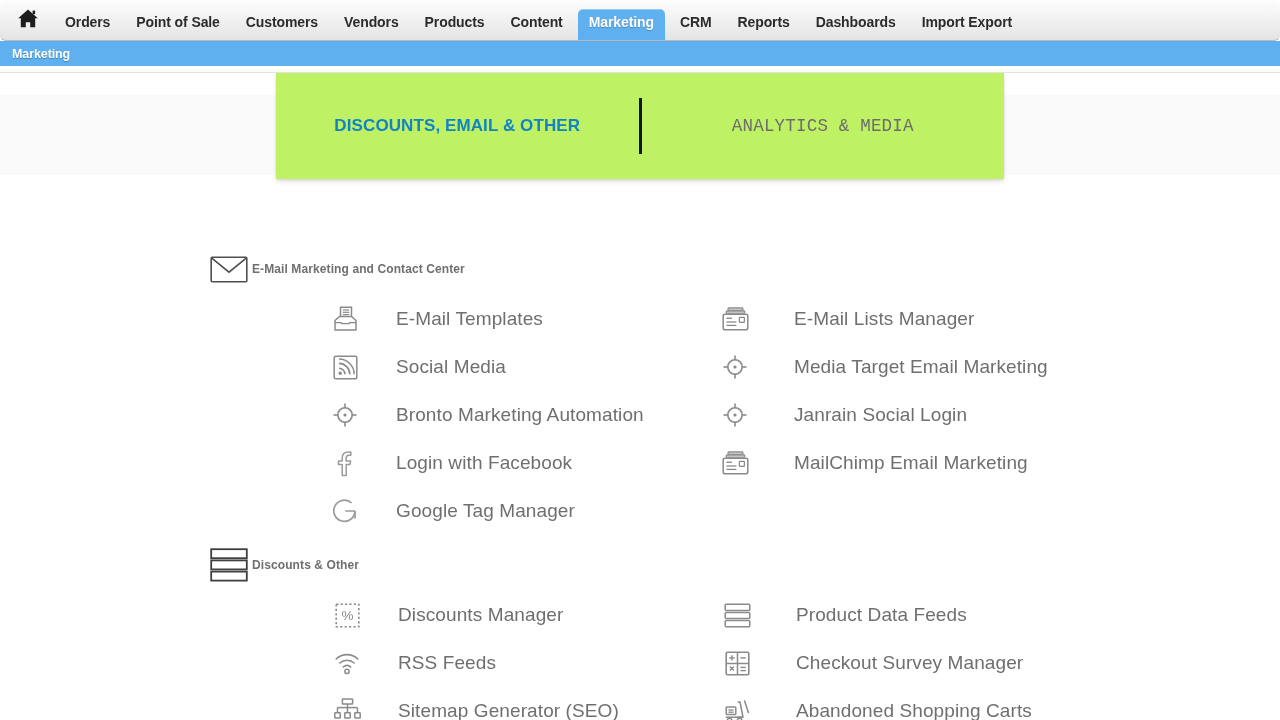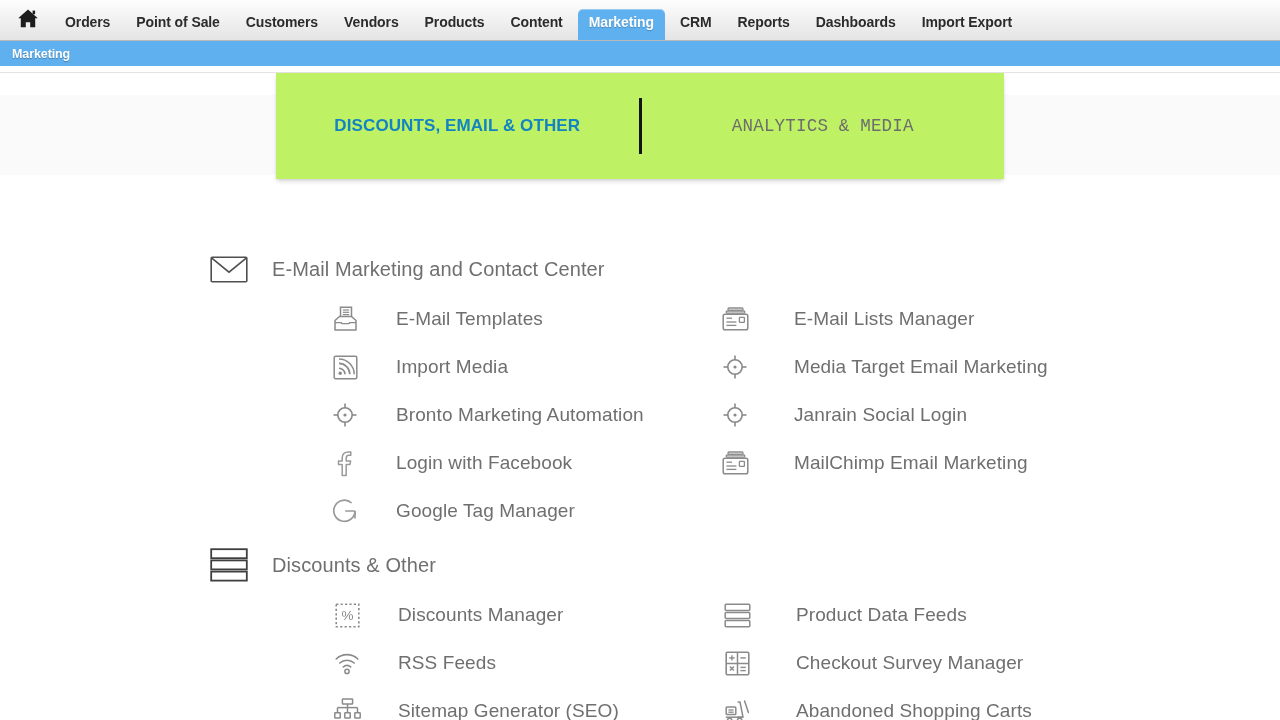--- a/index.html
+++ b/index.html
@@ -15,20 +15,21 @@
   
   #top-nav {
     position: relative;
     height: 41px;
     background: linear-gradient(to bottom, #fdfdfd 0%, #f2f2f2 45%, #e4e4e4 100%);
     border-bottom: 1px solid #b9b9b9;
     display: flex;
     align-items: flex-end;
     padding-left: 10px;
     overflow: hidden;
+    border-radius: 6px;
   }
   #home-btn {
     width: 36px;
     height: 40px;
     display: flex;
     align-items: center;
     justify-content: center;
     margin-right: 6px;
     padding-bottom: 4px;
   }
@@ -138,25 +139,25 @@
     height: 44px;
   }
   .section-head .sh-icon {
     width: 42px;
     display: flex;
     align-items: center;
     justify-content: flex-start;
     flex: 0 0 auto;
   }
   .section-head .sh-label {
-    font-size: 20px;
+    font-size: 12px;
     color: #6f6f6f;
     letter-spacing: 0.1px;
-    margin-left: 20px;
     white-space: nowrap;
+    font-weight: bold;
   }
 
   .grid {
     display: grid;
     grid-template-columns: 390px 1fr;
     padding-left: 328px;
     padding-top: 4px;
   }
   .grid.offset2 { padding-left: 330px; }
 
@@ -257,21 +258,21 @@
         <div class="item">
           <span class="it-icon">
             <svg width="25" height="25" viewBox="0 0 25 25">
               <rect x="1.2" y="1.2" width="22.6" height="22.6" rx="1.5" fill="#fff" stroke="#8a8a8a" stroke-width="1.5"></rect>
               <circle cx="7.2" cy="18.2" r="1.7" fill="#8a8a8a"></circle>
               <path d="M6 13.2 a6 6 0 0 1 6 6" fill="none" stroke="#8a8a8a" stroke-width="1.6"></path>
               <path d="M6 8.4 a10.8 10.8 0 0 1 10.8 10.8" fill="none" stroke="#8a8a8a" stroke-width="1.6"></path>
               <path d="M6 4.0 a15.2 15.2 0 0 1 15.2 15.2" fill="none" stroke="#8a8a8a" stroke-width="1.5"></path>
             </svg>
           </span>
-          <span class="it-label">Import Media</span>
+          <span class="it-label">Social Media</span>
         </div>
 
         <div class="item">
           <span class="it-icon">
             <svg width="26" height="26" viewBox="0 0 26 26">
               <circle cx="13" cy="13" r="7.2" fill="none" stroke="#8a8a8a" stroke-width="1.6"></circle>
               <line x1="13" y1="1.5" x2="13" y2="6.2" stroke="#8a8a8a" stroke-width="1.6"></line>
               <line x1="13" y1="19.8" x2="13" y2="24.5" stroke="#8a8a8a" stroke-width="1.6"></line>
               <line x1="1.5" y1="13" x2="6.2" y2="13" stroke="#8a8a8a" stroke-width="1.6"></line>
               <line x1="19.8" y1="13" x2="24.5" y2="13" stroke="#8a8a8a" stroke-width="1.6"></line>

